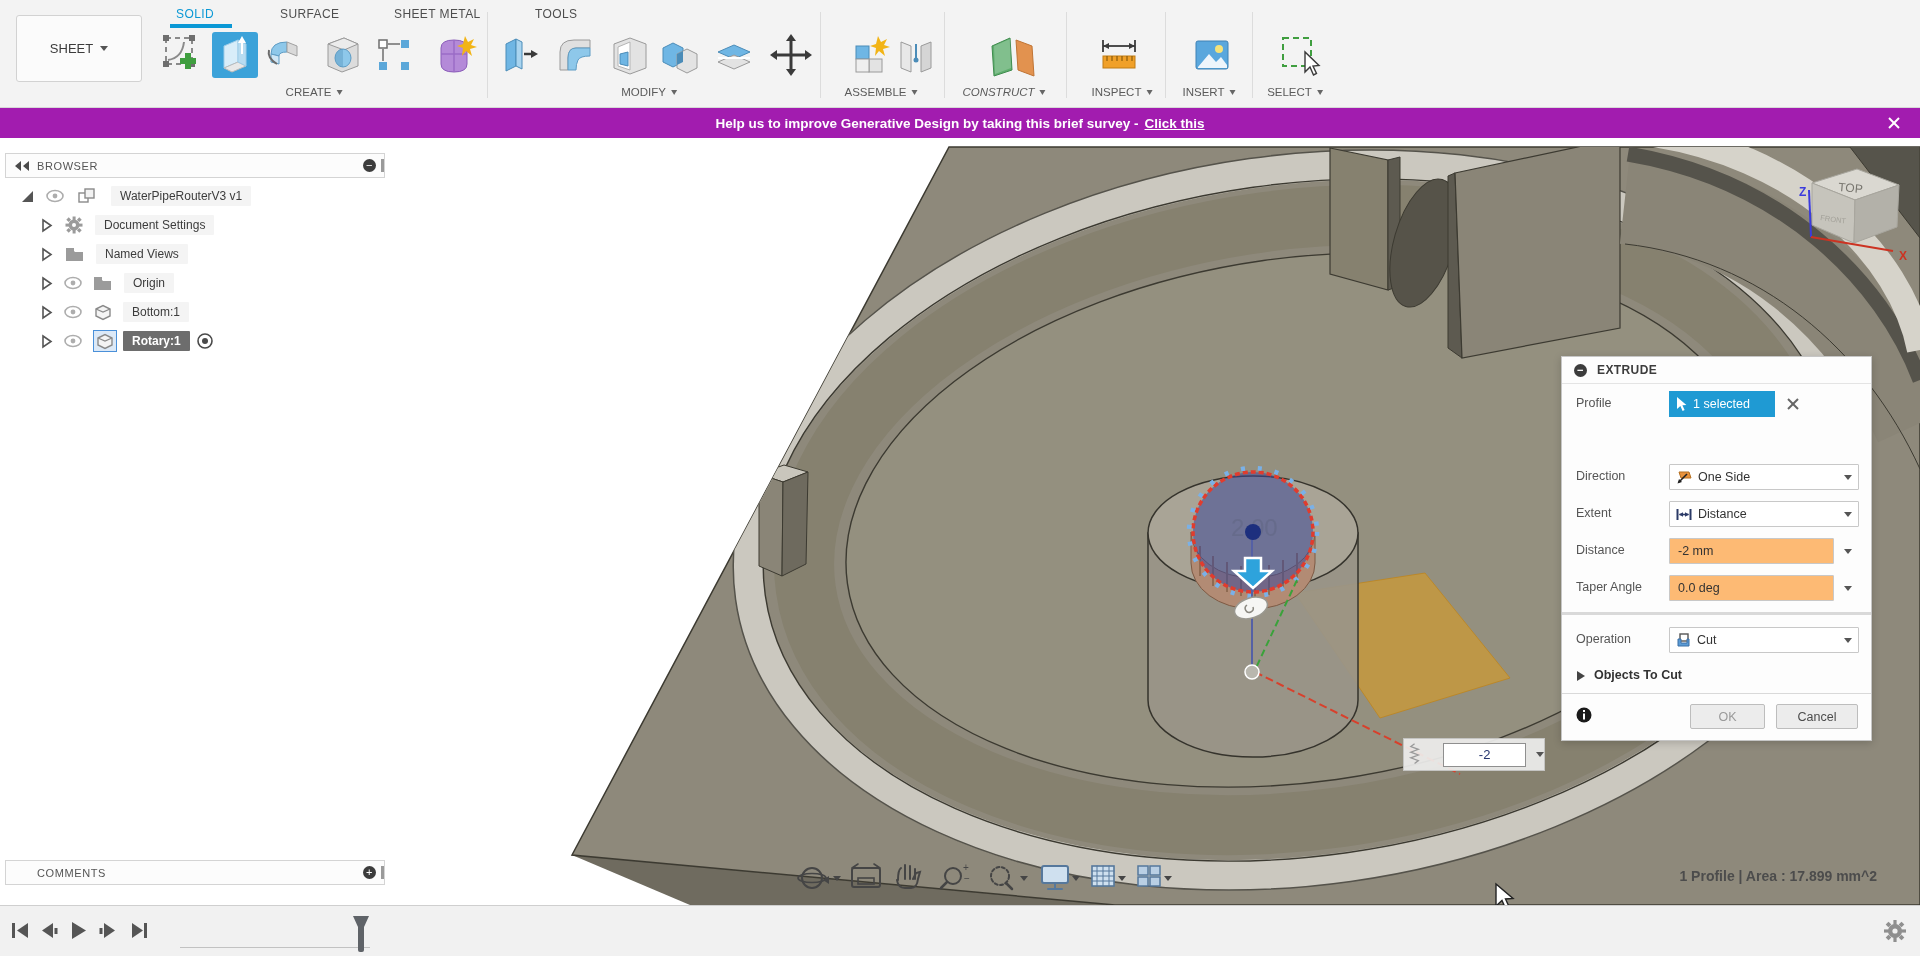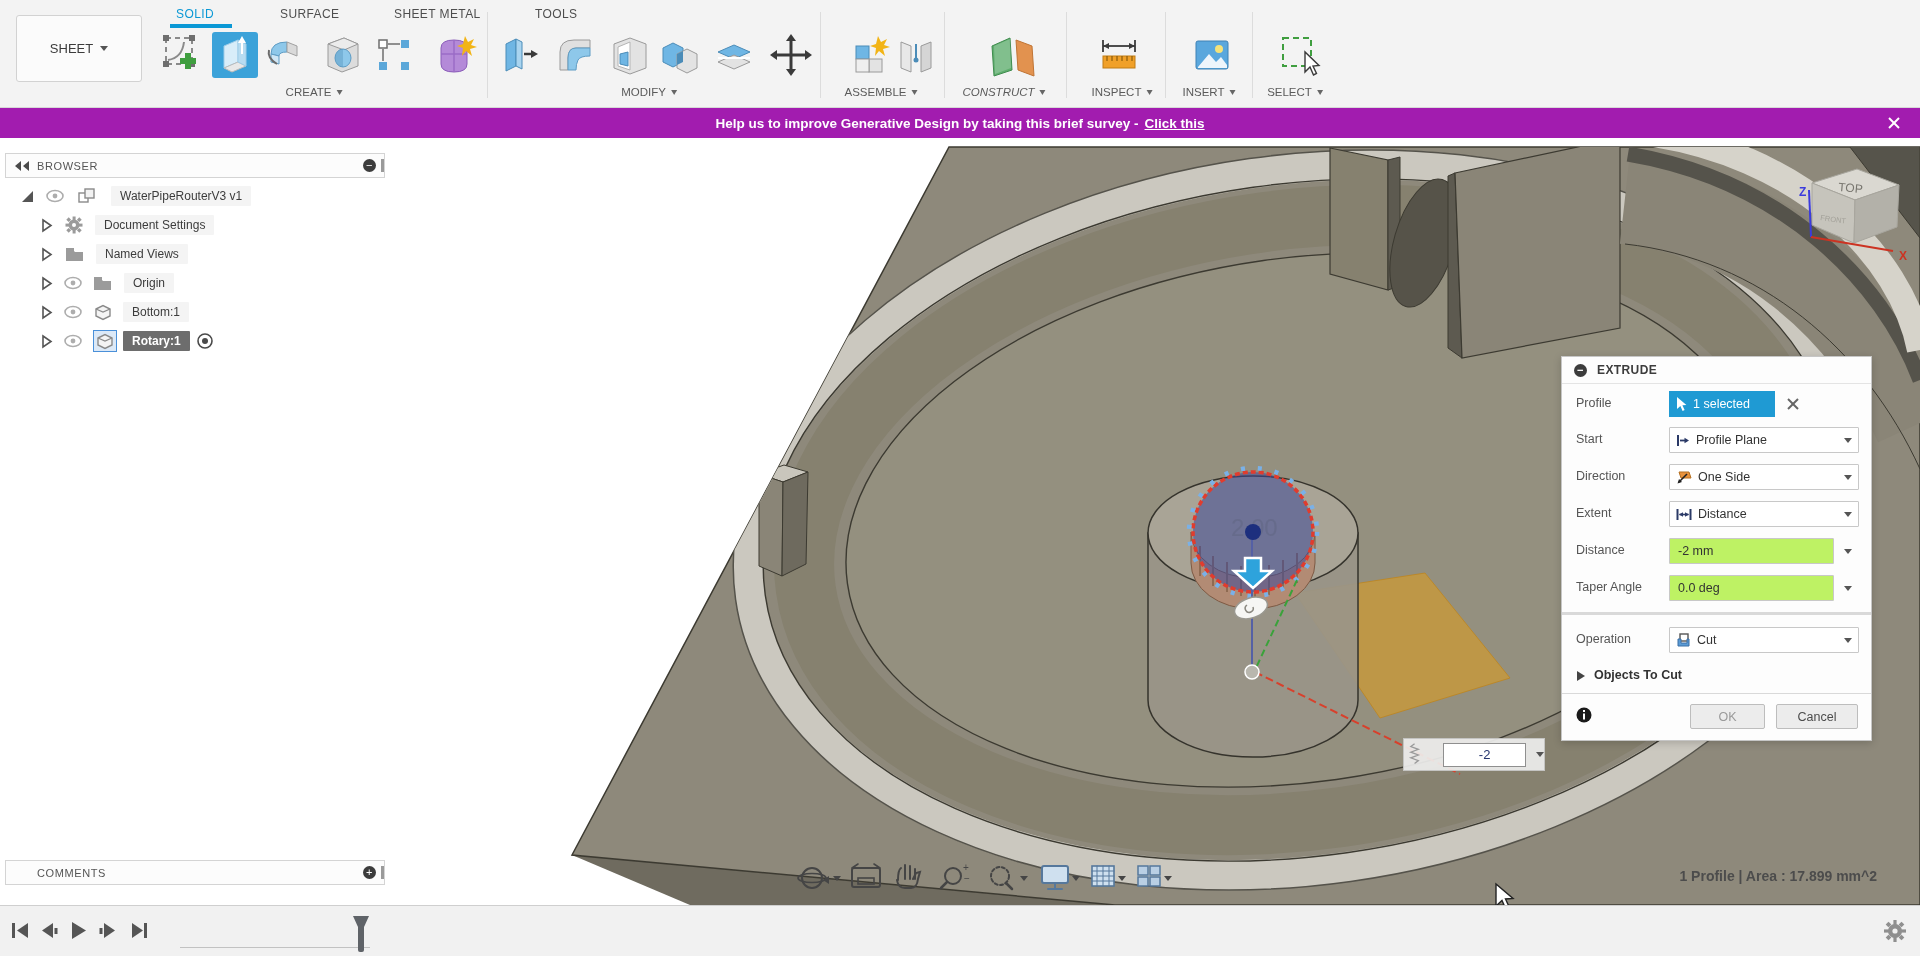--- a/index.html
+++ b/index.html
@@ -54,21 +54,21 @@
   #dlg .hdr { height:27px; border-bottom:1px solid #e4e4e4; display:flex; align-items:center;
     font-weight:bold; font-size:12px; letter-spacing:.4px; color:#3d3d3d; }
   .frow { position:absolute; left:0; width:100%; height:28px; }
   .flabel { position:absolute; left:14px; top:5px; color:#555; }
   .fselect { position:absolute; left:107px; width:190px; height:26px; background:#fff;
     border:1px solid #c8c8c8; border-radius:1px; display:flex; align-items:center; gap:6px;
     padding:0 6px; cursor:pointer; color:#333; }
   .fselect .dd { margin-left:auto; }
   .dd { width:0; height:0; border-left:4px solid transparent; border-right:4px solid transparent;
     border-top:5px solid #555; }
-  .finput { position:absolute; left:107px; width:165px; height:26px; background:#bef264;
+  .finput { position:absolute; left:107px; width:165px; height:26px; background:#fdba74;
     border:1px solid #c8c8c8; border-radius:1px; display:flex; align-items:center; padding:0 8px; color:#333; }
   .divider { position:absolute; left:0; width:100%; background:#d9d9d9; }
   .btn { position:absolute; height:25px; background:#ececec; border:1px solid #bdbdbd; border-radius:2px;
     font-size:12.5px; display:flex; align-items:center; justify-content:center; cursor:pointer; }
 
   
   #timeline { position:absolute; left:0; top:905px; width:1920px; height:51px; background:#f1f1f1;
     border-top:1px solid #cfcfcf; }
 
   #status { position:absolute; right:43px; top:730px; font-size:14px; font-weight:bold; color:#4c4c4c; }
@@ -558,32 +558,20 @@
             <path d="M1,0 L1,12 L4.4,9 L6.6,14 L8.6,13 L6.4,8.3 L10.4,8 Z" fill="#fff"></path>
           </svg>
         <span>1 selected</span>
       </span>
       <svg style="position:absolute; left:224px; top:6px;" width="14" height="14" viewBox="0 0 14 14">
         <line x1="2" y1="2" x2="12" y2="12" stroke="#666" stroke-width="2"></line>
           <line x1="12" y1="2" x2="2" y2="12" stroke="#666" stroke-width="2"></line>
       </svg>
     </div>
 
-    <div class="frow" style="top:70px;">
-      <span class="flabel">Start</span>
-      <span class="fselect">
-        <svg width="14" height="13" viewBox="0 0 14 13">
-          <line x1="2" y1="1" x2="2" y2="12" stroke="#2b3a67" stroke-width="2"></line>
-            <line x1="4" y1="6.5" x2="11" y2="6.5" stroke="#2b3a67" stroke-width="1.8"></line>
-            <polygon points="13,6.5 8.5,3.8 8.5,9.2" fill="#2b3a67"></polygon>
-        </svg>
-        <span>Profile Plane</span>
-          <span class="dd"></span>
-      </span>
-    </div>
 
     <div class="frow" style="top:107px;">
       <span class="flabel">Direction</span>
       <span class="fselect">
         <svg width="16" height="14" viewBox="0 0 16 14">
           <polygon points="3,2 13,2 15,8 5,8" fill="#e8923c" stroke="#b56f20"></polygon>
           <line x1="11" y1="4" x2="3" y2="12" stroke="#222" stroke-width="1.6"></line>
             <polygon points="1.5,13.5 6,12 3,9" fill="#222"></polygon>
         </svg>
         <span>One Side</span>

